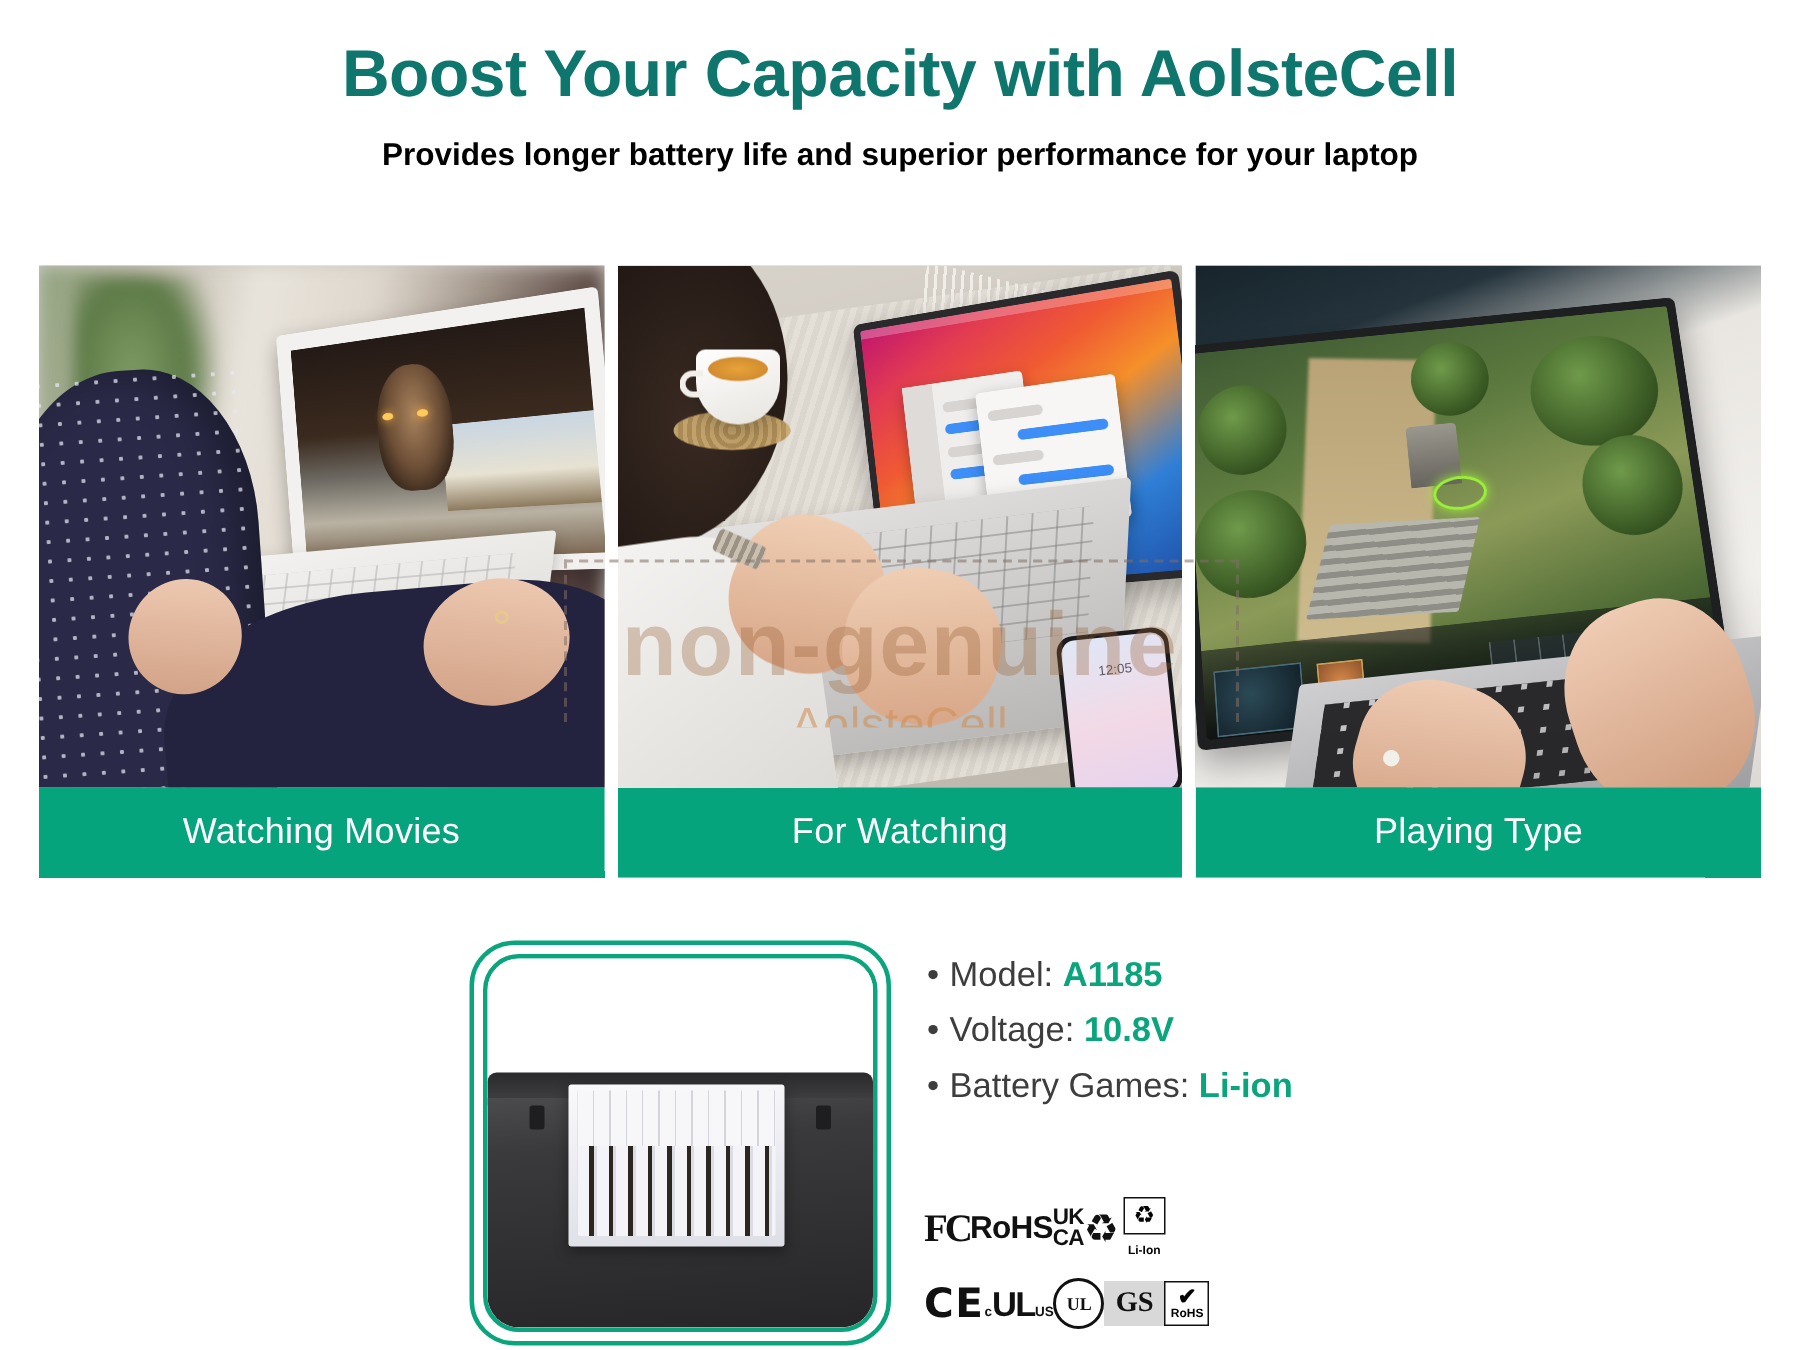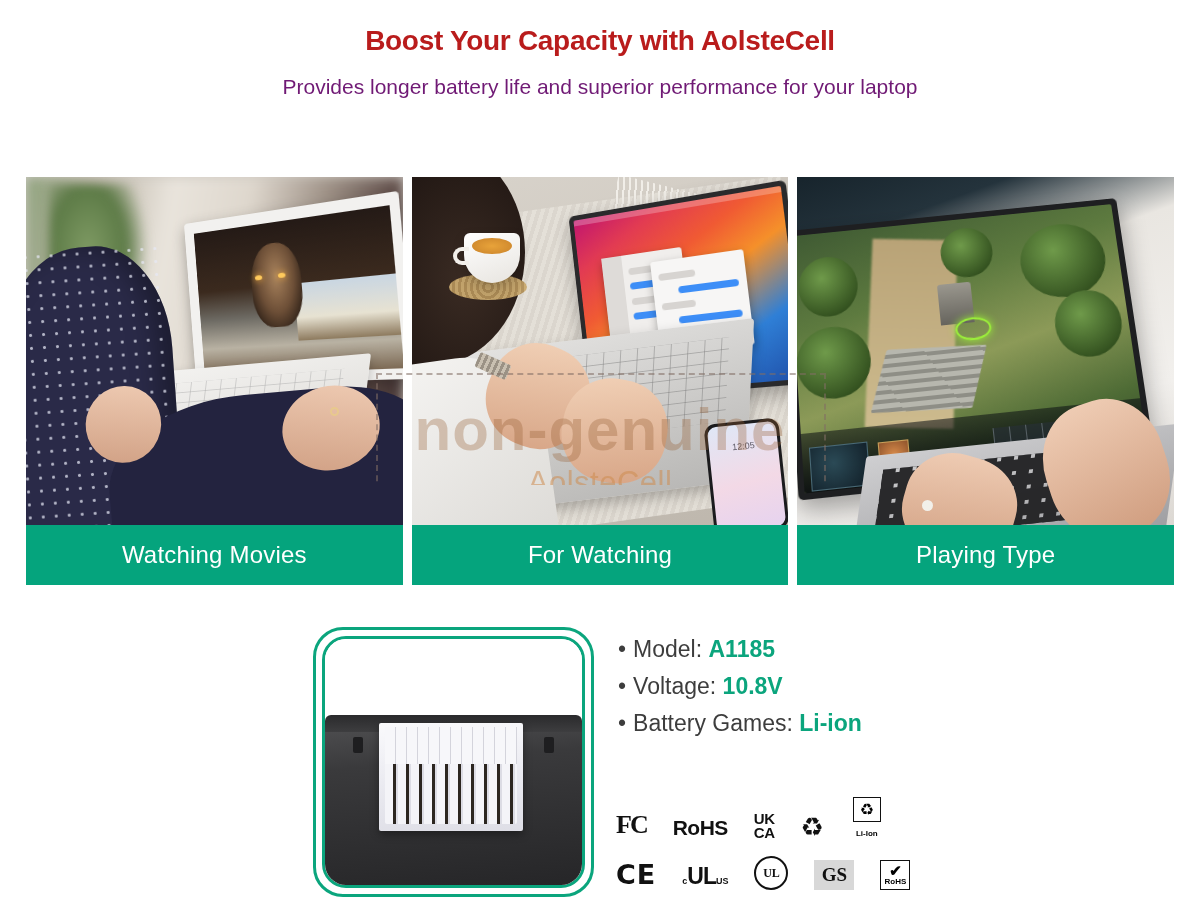--- a/index.html
+++ b/index.html
@@ -7,31 +7,31 @@
     width: 1200px; height: 900px;
     background: #ffffff;
     font-family: "Liberation Sans", sans-serif;
     overflow: hidden;
     position: relative;
   }
 
   
   .header { text-align: center; padding-top: 26px; }
   .headline {
-    font-size: 28px;
+    font-size: 44px;
     font-weight: bold;
-    color: #b91c1c;
+    color: #0f766e;
     letter-spacing: -0.3px;
     line-height: 1.1;
   }
   .subhead {
     font-size: 21px;
-    color: #701a75;
+    color: #000000;
     margin-top: 18px;
-    font-weight: 400;
+    font-weight: 700;
   }
 
   
   .panels {
     position: absolute;
     top: 177px; left: 26px;
     width: 1148px; height: 408px;
     display: flex;
     gap: 9px;
   }
@@ -323,21 +323,21 @@
     font-size: 23px;
     color: #3d3d3d;
     line-height: 1.0;
     margin-bottom: 14px;
     white-space: nowrap;
   }
   .spec-row .dot { color:#3d3d3d; margin-right: 7px; }
   .spec-row .val { color:#0BA57D; font-weight: bold; }
 
   .certs { position:absolute; left:616px; top:182px; width: 320px; }
-  .cert-row { display:flex; align-items:flex-end; gap:26px; height:42px; }
+  .cert-row { display:flex; align-items:center; height:42px; }
   .cert-row + .cert-row { margin-top: 8px; }
   .cert { color:#111; display:flex; align-items:center; justify-content:center; }
   .cert-fc { font-size:26px; font-weight:bold; letter-spacing:-2px; font-family:"Liberation Serif", serif; }
   .cert-rohs { font-size:21px; font-weight:bold; letter-spacing:-0.5px; }
   .cert-ukca { font-size:15px; font-weight:bold; line-height:0.92; text-align:center; letter-spacing:-0.5px; }
   .cert-recycle { font-size:26px; line-height:1; }
   .cert-liion { width:34px; text-align:center; }
   .cert-liion .bx { border:1.5px solid #111; width:28px; height:25px; margin:0 auto;
     display:flex; align-items:center; justify-content:center; font-size:16px; }
   .cert-liion .lb { font-size:8px; font-weight:bold; margin-top:1px; }

